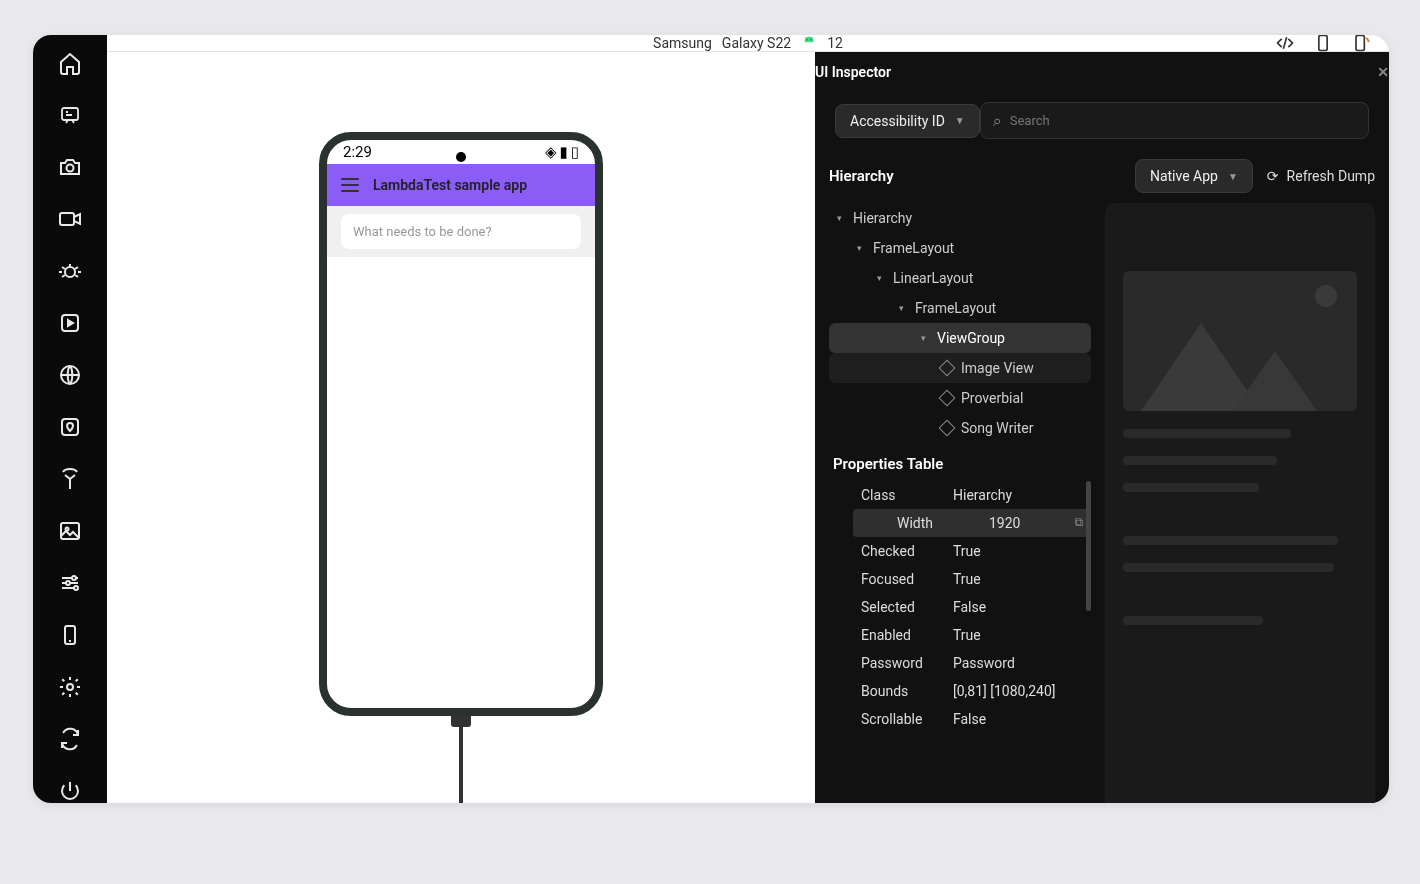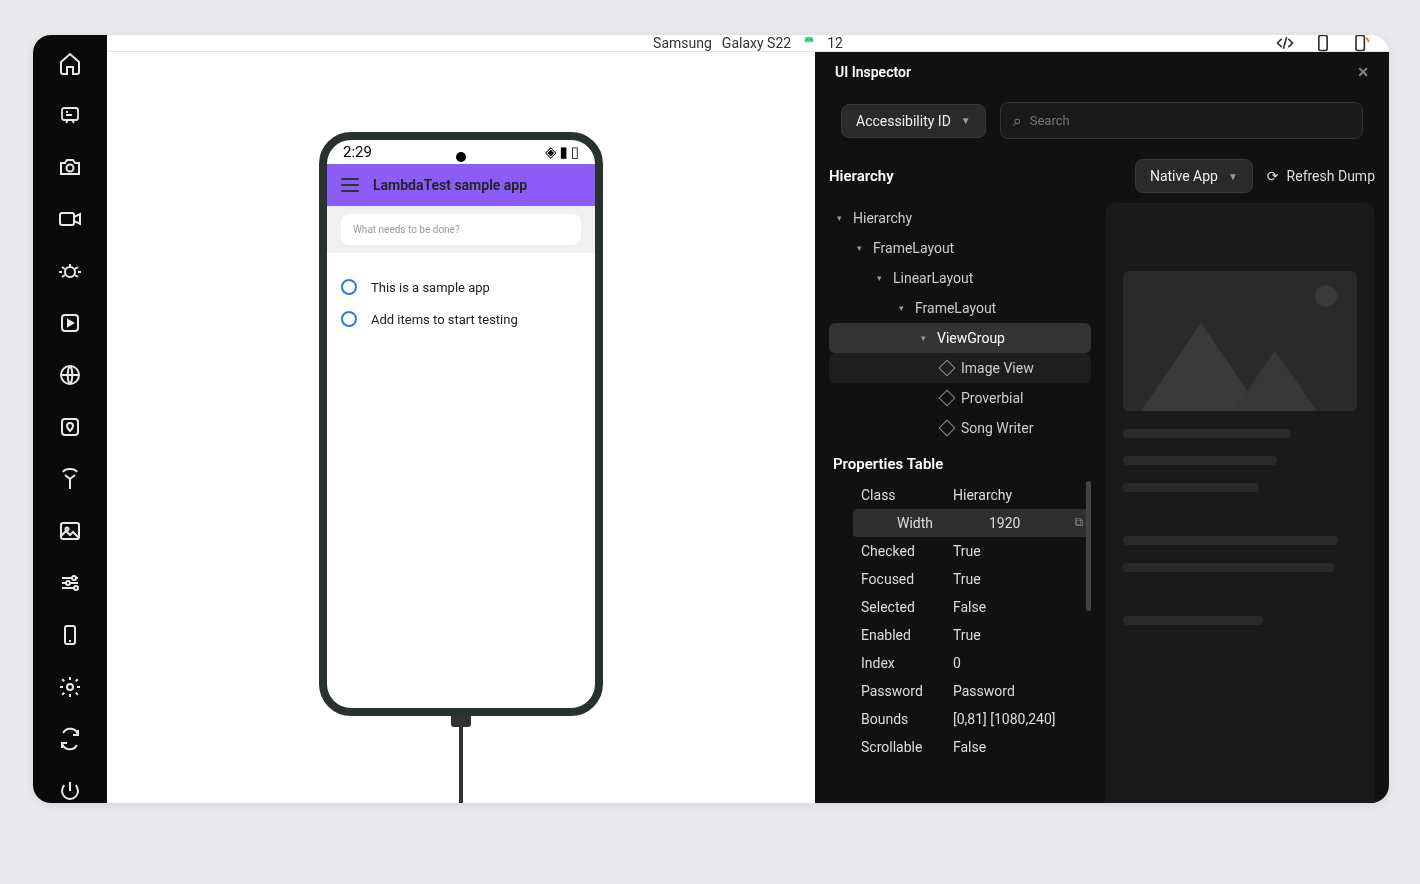--- a/index.html
+++ b/index.html
@@ -24,32 +24,32 @@
 .device-preview { flex: 1; display: flex; flex-direction: column; align-items: center; padding-top: 80px; position: relative; }
 .phone-frame { width: 284px; height: 584px; border: 8px solid #2a3230; border-radius: 32px; background: #fff; position: relative; overflow: hidden; }
 .phone-status { height: 24px; display: flex; align-items: center; justify-content: space-between; padding: 0 16px; font-size: 15px; }
 .phone-status-right { display: flex; gap: 3px; align-items: center; }
 .phone-camera { position: absolute; top: 12px; left: 50%; transform: translateX(-50%); width: 10px; height: 10px; background: #000; border-radius: 50%; }
 .phone-appbar { height: 42px; background: #8b5cf6; display: flex; align-items: center; padding: 0 14px; gap: 14px; }
 .hamburger { width: 18px; height: 14px; display: flex; flex-direction: column; justify-content: space-between; }
 .hamburger span { height: 2px; background: #333; border-radius: 1px; }
 .phone-title { font-size: 14px; font-weight: 600; color: #222; }
 .phone-search-area { padding: 8px 14px; background: #f0f0f0; }
-.phone-search { background: #fff; border-radius: 8px; padding: 10px 12px; font-size: 10px; color: #999; }
+.phone-search { background: #fff; border-radius: 8px; padding: 10px 12px; font-size: 13px; color: #999; }
 .phone-body { padding: 18px 14px; }
 .todo-row { display: flex; align-items: center; gap: 14px; padding: 8px 0; font-size: 13px; color: #222; }
 .todo-radio { width: 16px; height: 16px; border: 2px solid #2b7de0; border-radius: 50%; flex-shrink: 0; }
 .phone-button-side { position: absolute; right: -5px; top: 260px; width: 2px; height: 50px; background: #2a3230; border-radius: 2px; }
 .phone-cord { width: 20px; height: 14px; background: #333; border-radius: 3px; margin-top: -3px; }
 .phone-cord-line { width: 4px; height: 140px; background: #333; }
 
 .inspector { width: 574px; background: #111; color: #ddd; display: flex; flex-direction: column; }
-.inspector-header { height: 40px; display: flex; align-items: center; justify-content: space-between; padding: 0 20px; font-size: 14px; font-weight: 600; color: #fff; }
+.inspector-header { height: 40px; display: flex; align-items: center; justify-content: space-between; padding: 0 0; font-size: 14px; font-weight: 600; color: #fff; }
 .close-btn { color: #888; cursor: pointer; }
-.inspector-controls { padding: 10px 26px; display: flex; gap: 14px; align-items: center; }
+.inspector-controls { padding: 10px 20px; display: flex; gap: 0; align-items: center; }
 .dropdown { background: #2a2a2a; border: 1px solid #3a3a3a; border-radius: 8px; padding: 8px 14px; font-size: 14px; display: flex; align-items: center; gap: 10px; color: #eee; cursor: pointer; }
 .dropdown .chev { font-size: 10px; color: #999; }
 .search-box { flex: 1; background: #1a1a1a; border: 1px solid #333; border-radius: 8px; padding: 8px 12px; display: flex; align-items: center; gap: 8px; color: #888; }
 .search-box input { background: transparent; border: none; outline: none; color: #eee; font-size: 13px; flex: 1; }
 .hierarchy-bar { padding: 10px 14px; display: flex; align-items: center; justify-content: space-between; }
 .hierarchy-title { font-weight: 600; font-size: 15px; color: #fff; }
 .hierarchy-actions { display: flex; align-items: center; gap: 14px; }
 .refresh-btn { display: flex; align-items: center; gap: 8px; font-size: 14px; color: #ddd; cursor: pointer; }
 
 .inspector-body { flex: 1; display: flex; gap: 14px; padding: 0 14px 14px; overflow: hidden; }
@@ -241,30 +241,20 @@
             <div class="hamburger">
                 <span></span>
                 <span></span>
                 <span></span>
               </div>
             <div class="phone-title">LambdaTest sample app</div>
           </div>
           <div class="phone-search-area">
             <div class="phone-search">What needs to be done?</div>
           </div>
-          <div class="phone-body">
-            <div class="todo-row">
-              <div class="todo-radio"></div>
-              <span>This is a sample app</span>
-            </div>
-            <div class="todo-row">
-              <div class="todo-radio"></div>
-              <span>Add items to start testing</span>
-            </div>
-          </div>
           <div class="phone-button-side"></div>
         </div>
         <div class="phone-cord"></div>
         <div class="phone-cord-line"></div>
       </div>
 
       <div class="inspector">
         <div class="inspector-header">
           <span>UI Inspector</span>
           <span class="close-btn">✕</span>
@@ -349,24 +339,20 @@
                   <div class="prop-key">Focused</div>
                   <div class="prop-val">True</div>
                 </div>
                 <div class="prop-row">
                   <div class="prop-key">Selected</div>
                   <div class="prop-val">False</div>
                 </div>
                 <div class="prop-row">
                   <div class="prop-key">Enabled</div>
                   <div class="prop-val">True</div>
-                </div>
-                <div class="prop-row">
-                  <div class="prop-key">Index</div>
-                  <div class="prop-val">0</div>
                 </div>
                 <div class="prop-row">
                   <div class="prop-key">Password</div>
                   <div class="prop-val">Password</div>
                 </div>
                 <div class="prop-row">
                   <div class="prop-key">Bounds</div>
                   <div class="prop-val">[0,81] [1080,240]</div>
                 </div>
                 <div class="prop-row">

